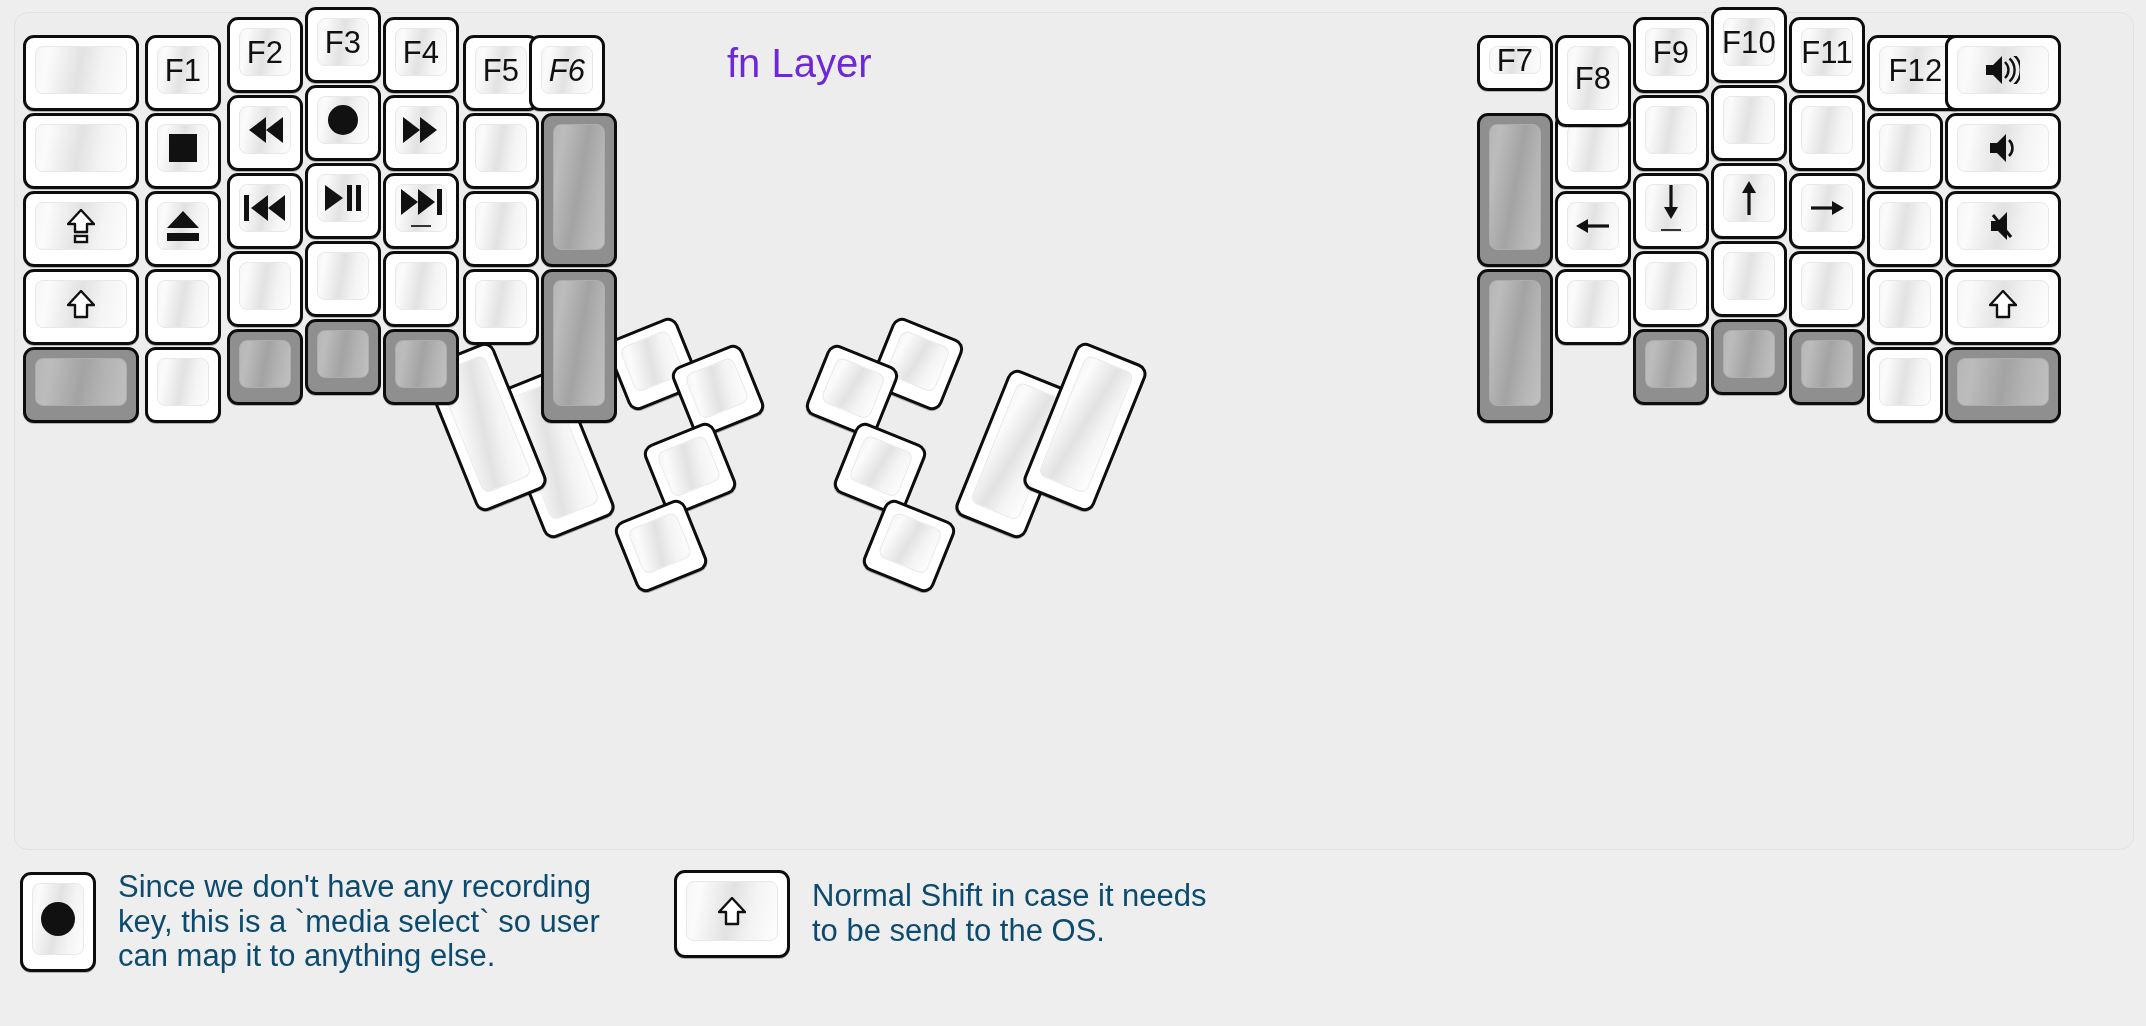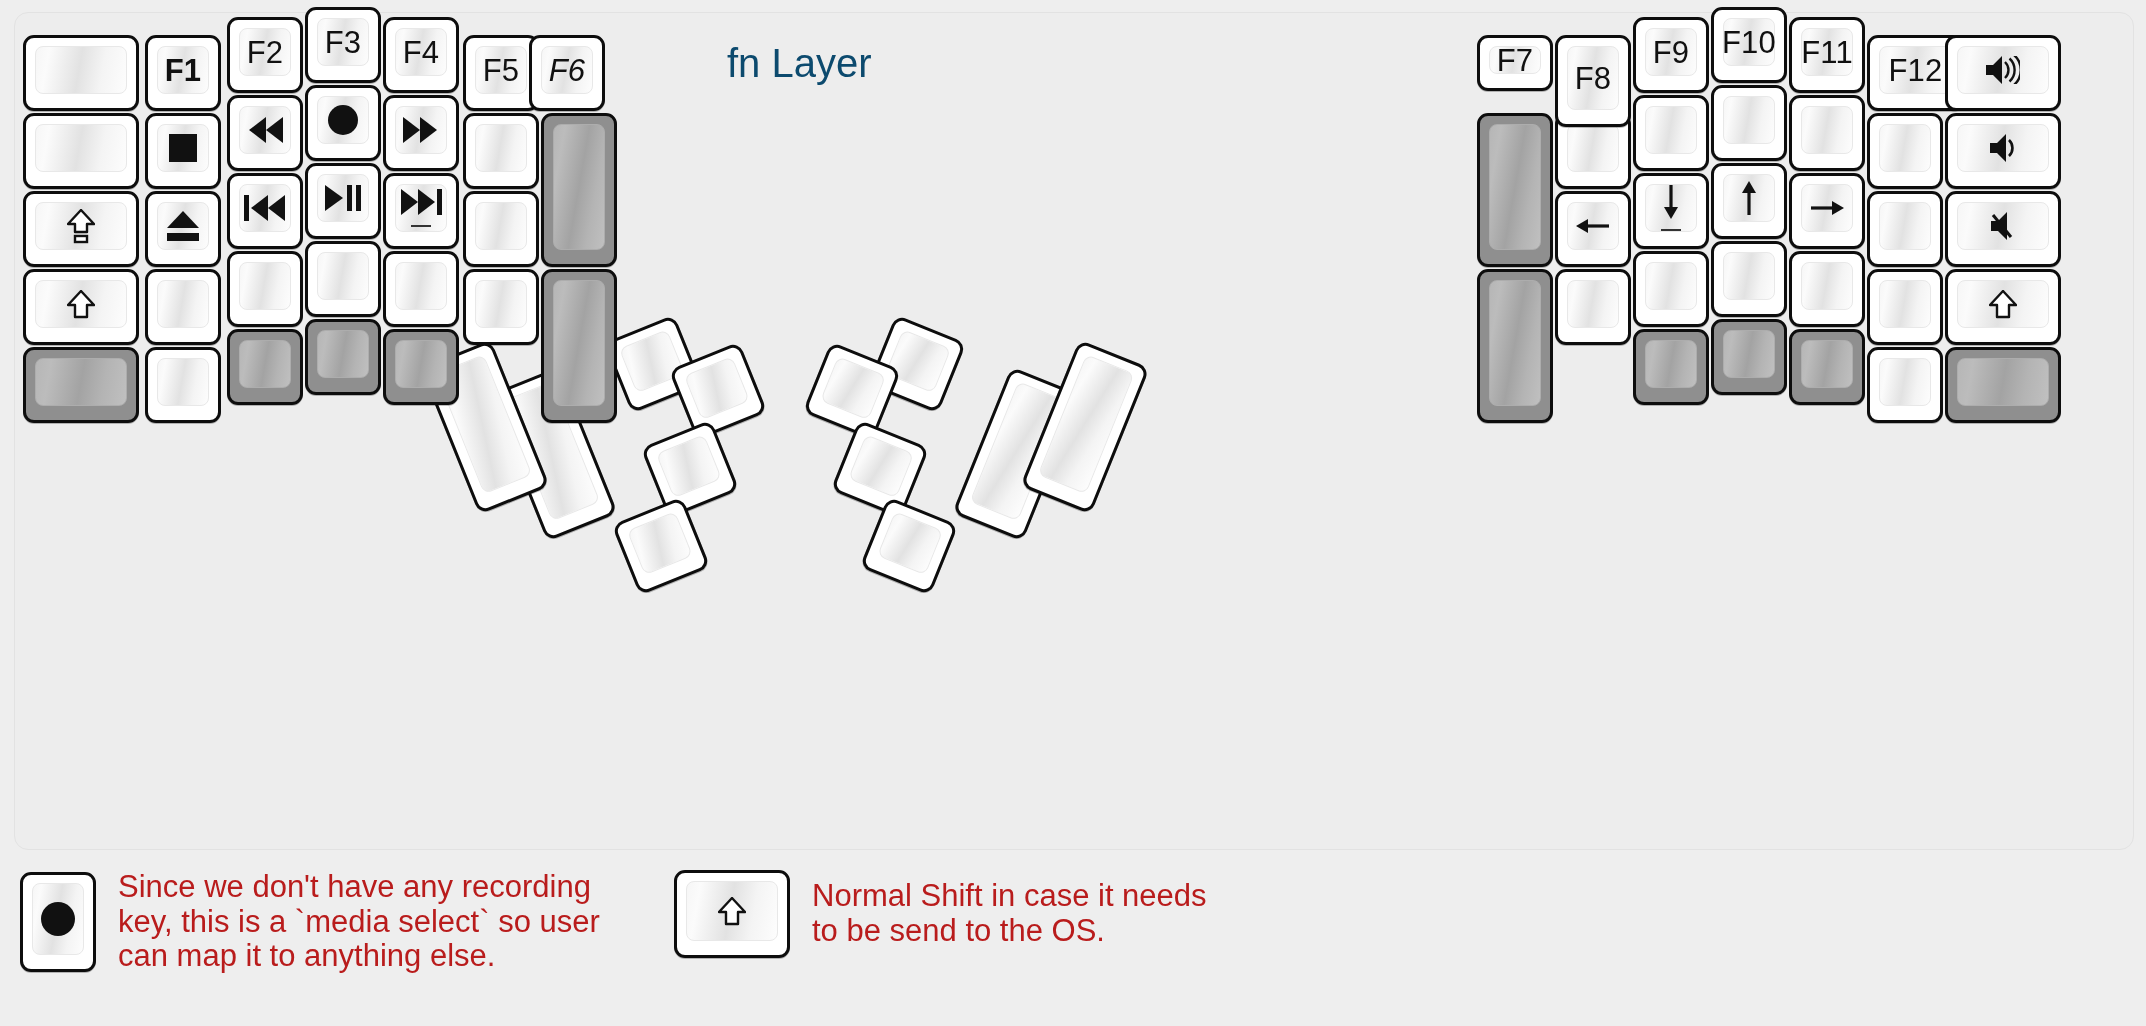--- a/index.html
+++ b/index.html
@@ -71,21 +71,21 @@
     border-color:#adadad;
   }
 
   
   .key.rot{transform-origin:center center;}
 
   
   .title{
     position:absolute;
     font-size:40px;
-    color:#0c4a6e;
+    color:#6d28d9;
     white-space:nowrap;
   }
 
   
   .legend{
     position:absolute;
     left:14px; top:862px;
     width:2118px; height:150px;
   }
   .legend-item{
@@ -93,21 +93,21 @@
     display:flex;
     align-items:center;
   }
   .legend-key{
     position:relative;
     flex:0 0 auto;
   }
   .legend-text{
     margin-left:22px;
     font-size:31px;
-    color:#b91c1c;
+    color:#0c4a6e;
     line-height:1.12;
     white-space:pre-line;
   }
 </style>
 </head>
 <body>
 
 <div id="stage">
 
   <div class="panel">
@@ -136,21 +136,21 @@
             <span class="glyph">
               <svg width="28" height="29" viewBox="0 0 28 29">
                 <polygon points="14,1 27,15 20,15 20,27 8,27 8,15 1,15" fill="#fff" stroke="#111" stroke-width="2.4" stroke-linejoin="round"></polygon>
               </svg>
             </span>
           </div>
         </div>
         <div class="key trans" style="left: 8px; top: 334px; width: 116px; height: 76px; z-index: 16;">
           <div class="cap"></div>
         </div>
-        <div class="key" style="left: 130px; top: 22px; width: 76px; height: 76px; z-index: 20; font-weight: bold;">
+        <div class="key" style="left: 130px; top: 22px; width: 76px; height: 76px; z-index: 20;">
           <div class="cap">
             <span class="lbl">F1</span>
           </div>
         </div>
         <div class="key" style="left: 130px; top: 100px; width: 76px; height: 76px; z-index: 19;">
           <div class="cap">
             <span class="glyph">
               <svg width="28" height="28" viewBox="0 0 28 28">
                 <rect x="0" y="0" width="28" height="28" fill="#111"></rect>
               </svg>

